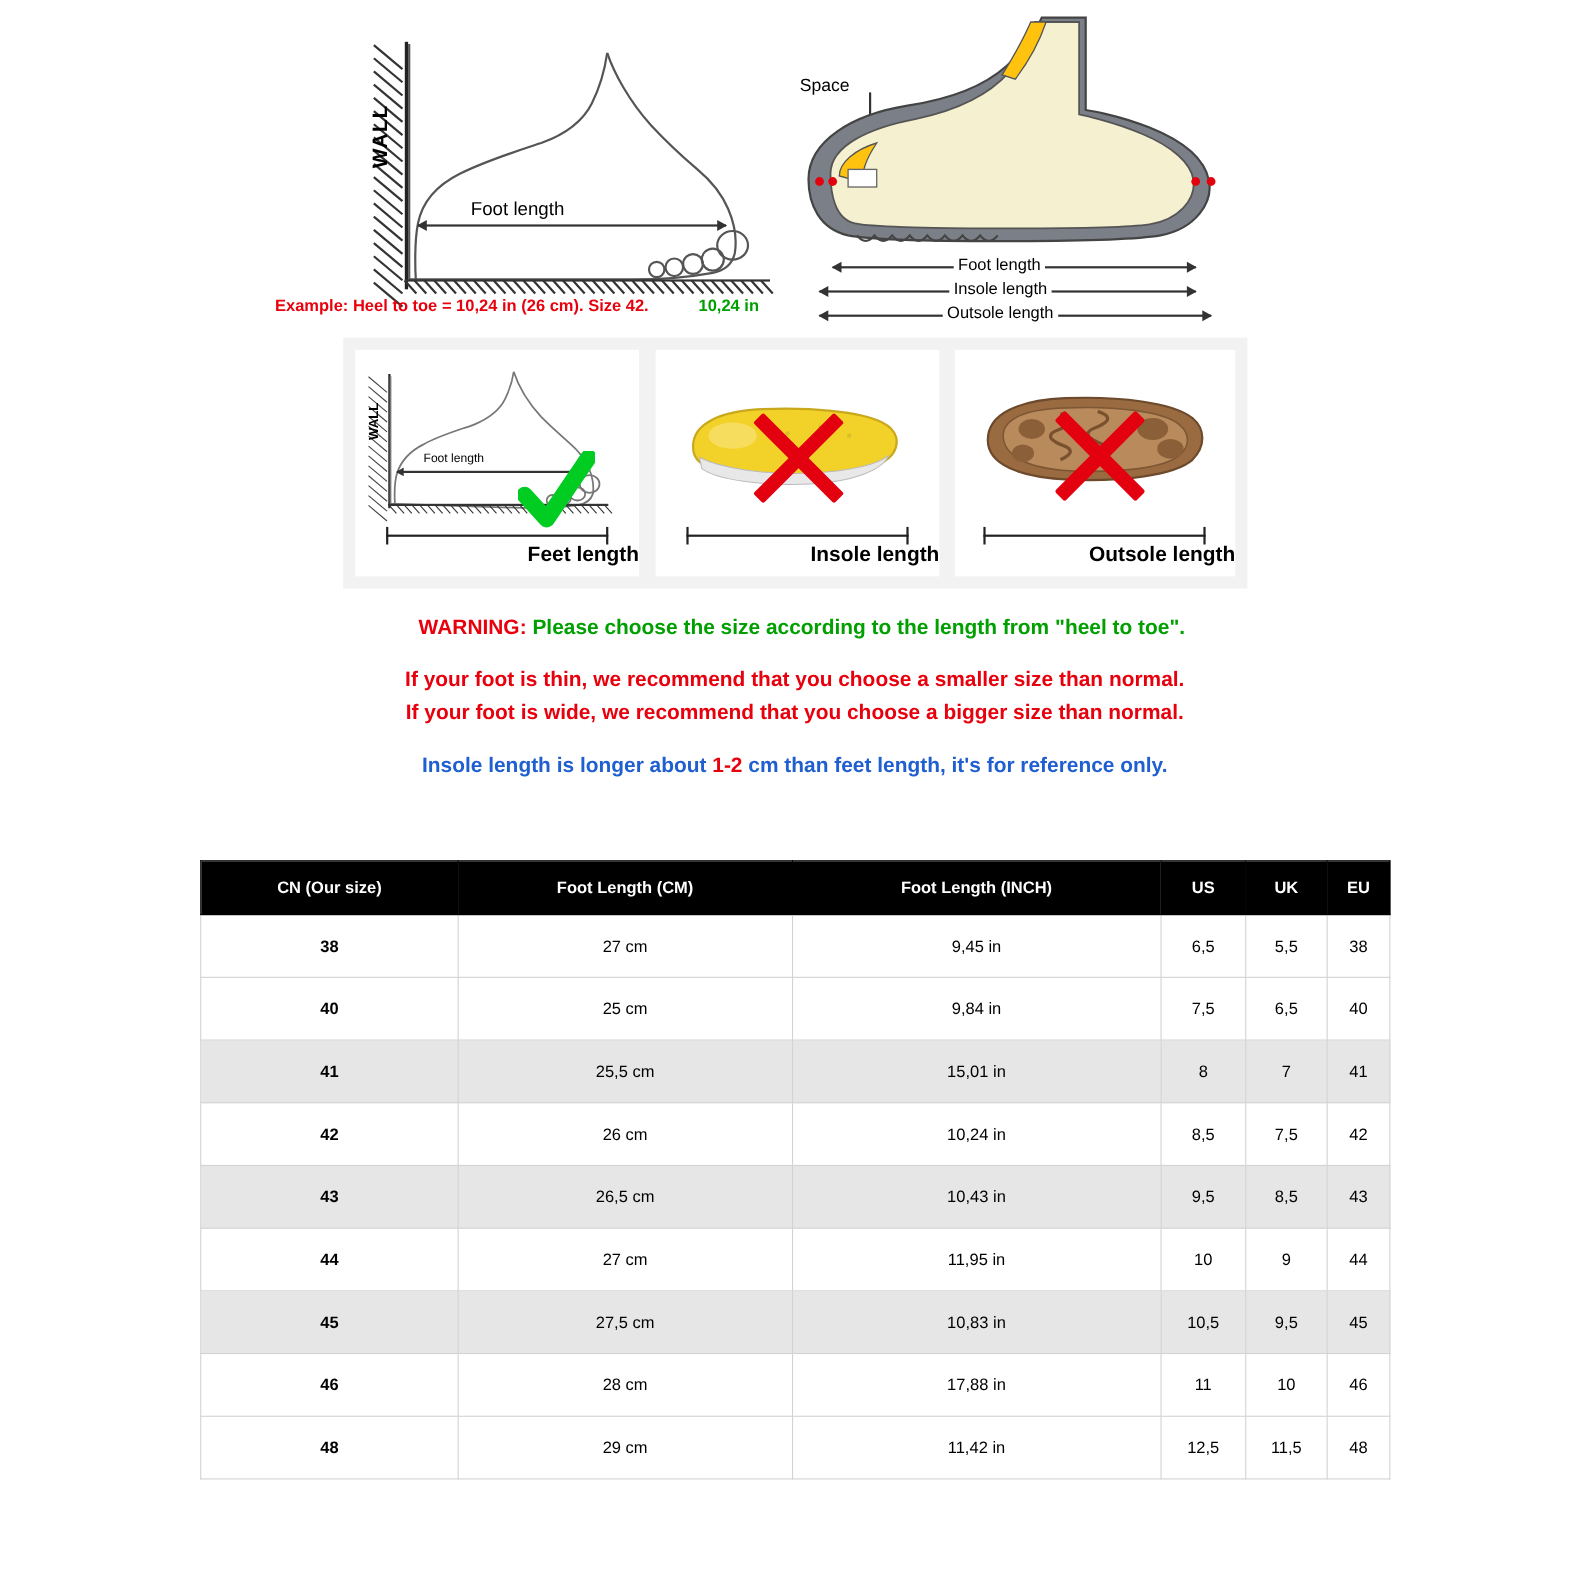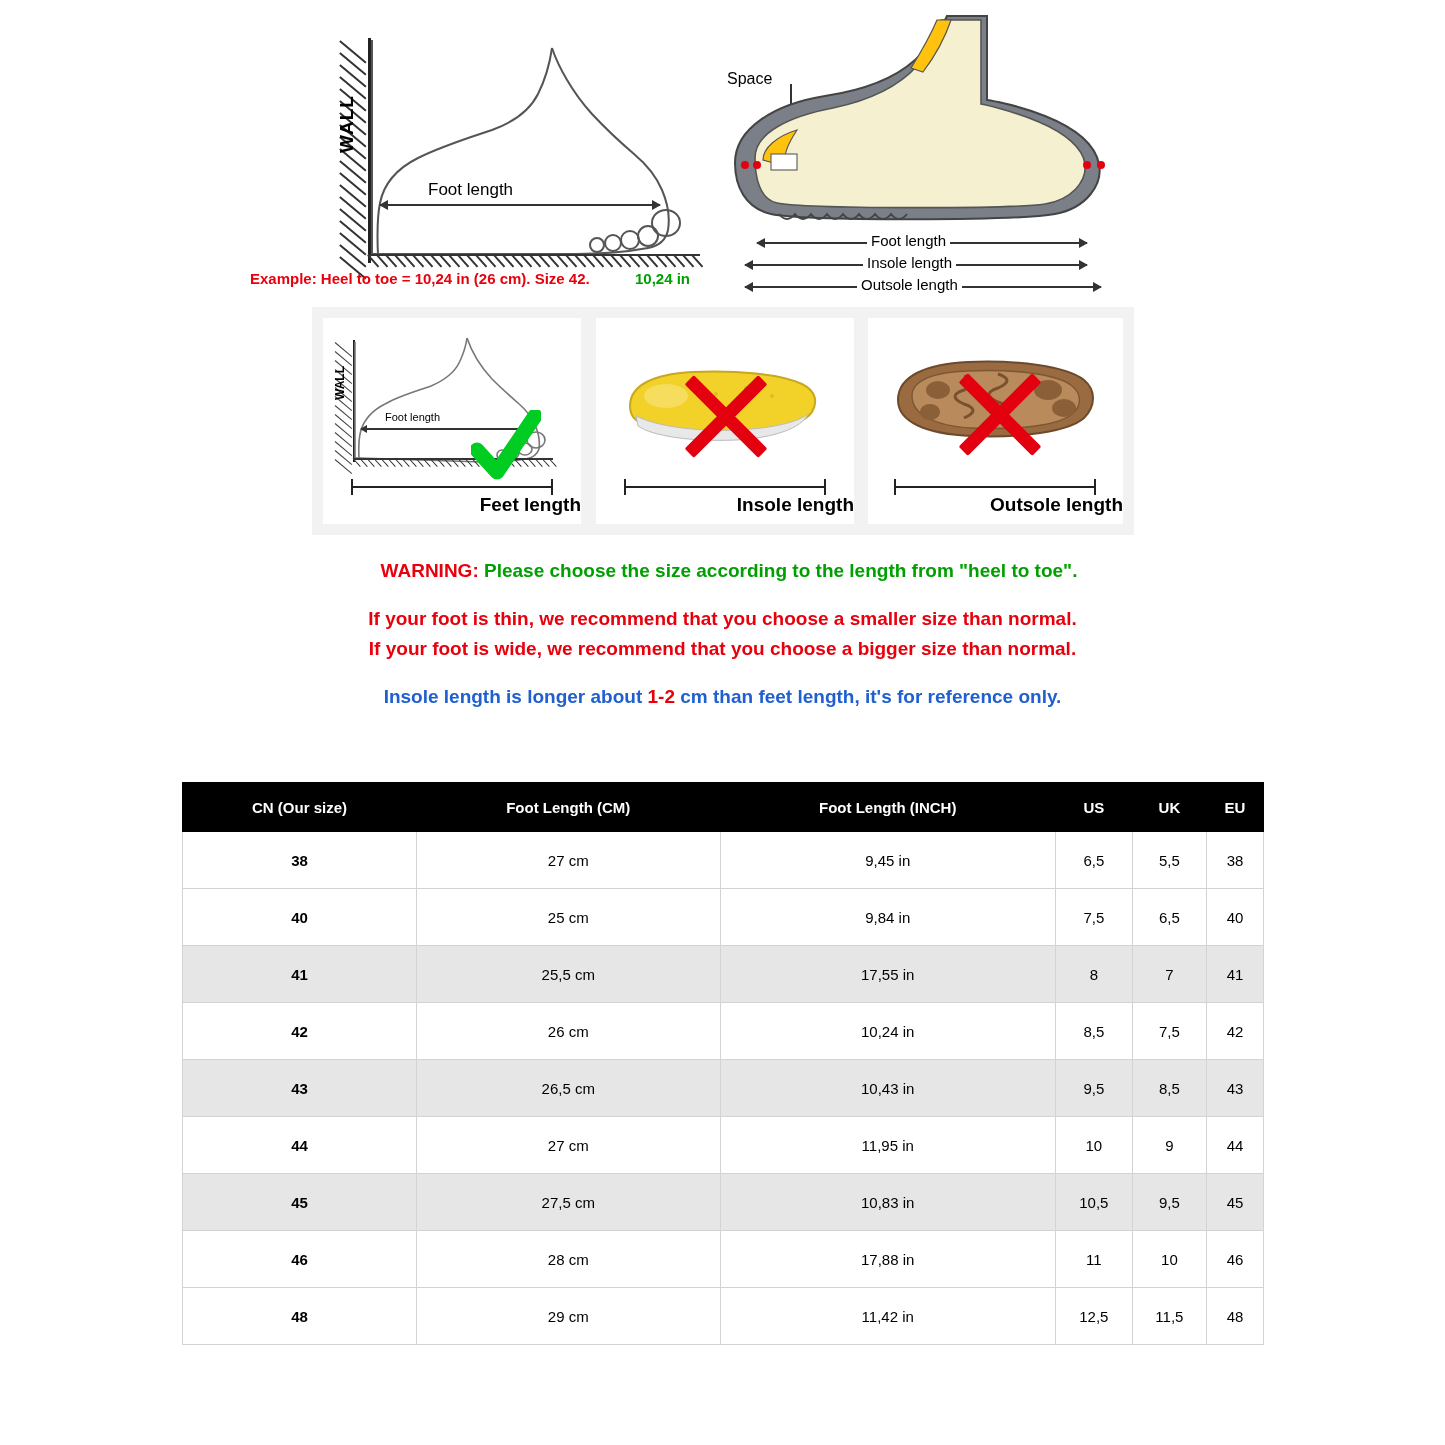--- a/index.html
+++ b/index.html
@@ -392,21 +392,21 @@
             <td class="first">40</td>
             <td>25 cm</td>
             <td>9,84 in</td>
             <td>7,5</td>
             <td>6,5</td>
             <td>40</td>
           </tr>
           <tr class="alt">
             <td class="first">41</td>
             <td>25,5 cm</td>
-            <td>17,55 in</td>
+            <td>15,01 in</td>
             <td>8</td>
             <td>7</td>
             <td>41</td>
           </tr>
           <tr>
             <td class="first">42</td>
             <td>26 cm</td>
             <td>10,24 in</td>
             <td>8,5</td>
             <td>7,5</td>

